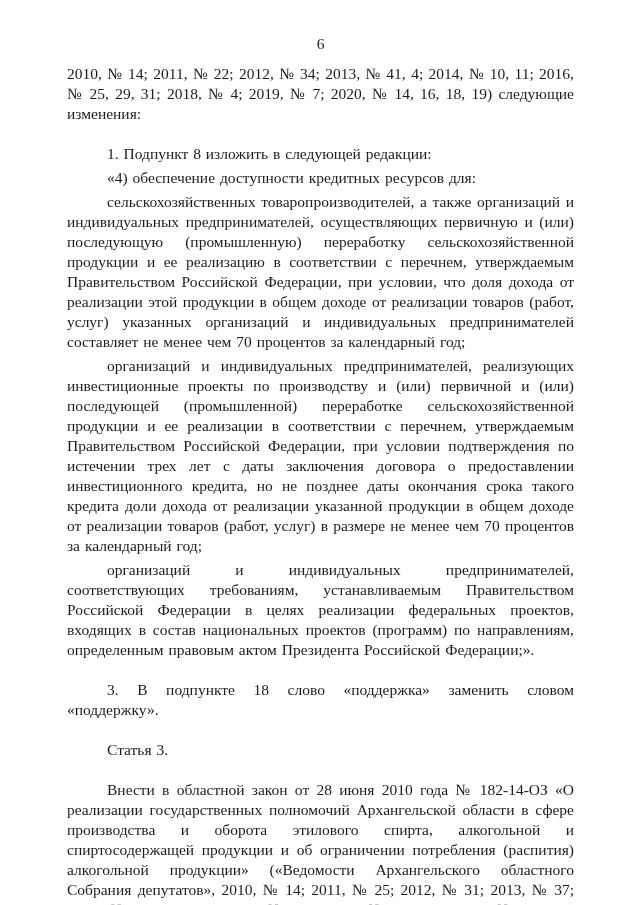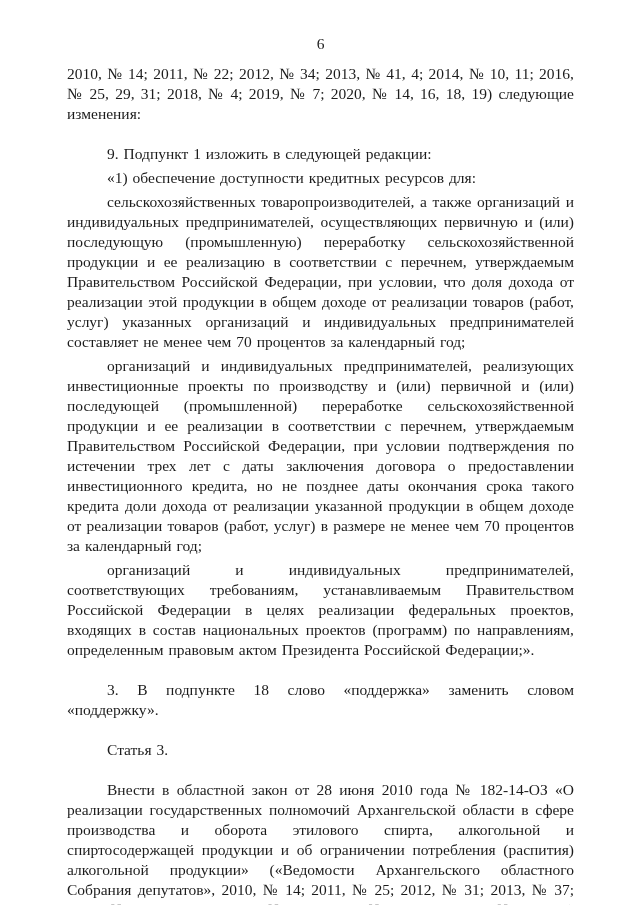--- a/index.html
+++ b/index.html
@@ -45,23 +45,23 @@
 </head>
 <body>
 
 <div class="page">
   <div class="page-inner">
     <div class="page-number">6</div>
 
     <div class="body-text">
       <p class="cont">2010, № 14; 2011, № 22; 2012, № 34; 2013, № 41, 4; 2014, № 10, 11; 2016, № 25, 29, 31; 2018, № 4; 2019, № 7; 2020, № 14, 16, 18, 19) следующие изменения:</p>
 
-      <p class="indent gap">9. Подпункт 1 изложить в следующей редакции:</p>
+      <p class="indent gap">1. Подпункт 8 изложить в следующей редакции:</p>
 
-      <p class="indent">«1) обеспечение доступности кредитных ресурсов для:</p>
+      <p class="indent">«4) обеспечение доступности кредитных ресурсов для:</p>
 
       <p class="indent">сельскохозяйственных товаропроизводителей, а также организаций и индивидуальных предпринимателей, осуществляющих первичную и (или) последующую (промышленную) переработку сельскохозяйственной продукции и ее реализацию в соответствии с перечнем, утверждаемым Правительством Российской Федерации, при условии, что доля дохода от реализации этой продукции в общем доходе от реализации товаров (работ, услуг) указанных организаций и индивидуальных предпринимателей составляет не менее чем 70 процентов за календарный год;</p>
 
       <p class="indent">организаций и индивидуальных предпринимателей, реализующих инвестиционные проекты по производству и (или) первичной и (или) последующей (промышленной) переработке сельскохозяйственной продукции и ее реализации в соответствии с перечнем, утверждаемым Правительством Российской Федерации, при условии подтверждения по истечении трех лет с даты заключения договора о предоставлении инвестиционного кредита, но не позднее даты окончания срока такого кредита доли дохода от реализации указанной продукции в общем доходе от реализации товаров (работ, услуг) в размере не менее чем 70 процентов за календарный год;</p>
 
       <p class="indent">организаций и индивидуальных предпринимателей, соответствующих требованиям, устанавливаемым Правительством Российской Федерации в целях реализации федеральных проектов, входящих в состав национальных проектов (программ) по направлениям, определенным правовым актом Президента Российской Федерации;».</p>
 
 
       <p class="indent gap">3. В подпункте 18 слово «поддержка» заменить словом «поддержку».</p>
 

